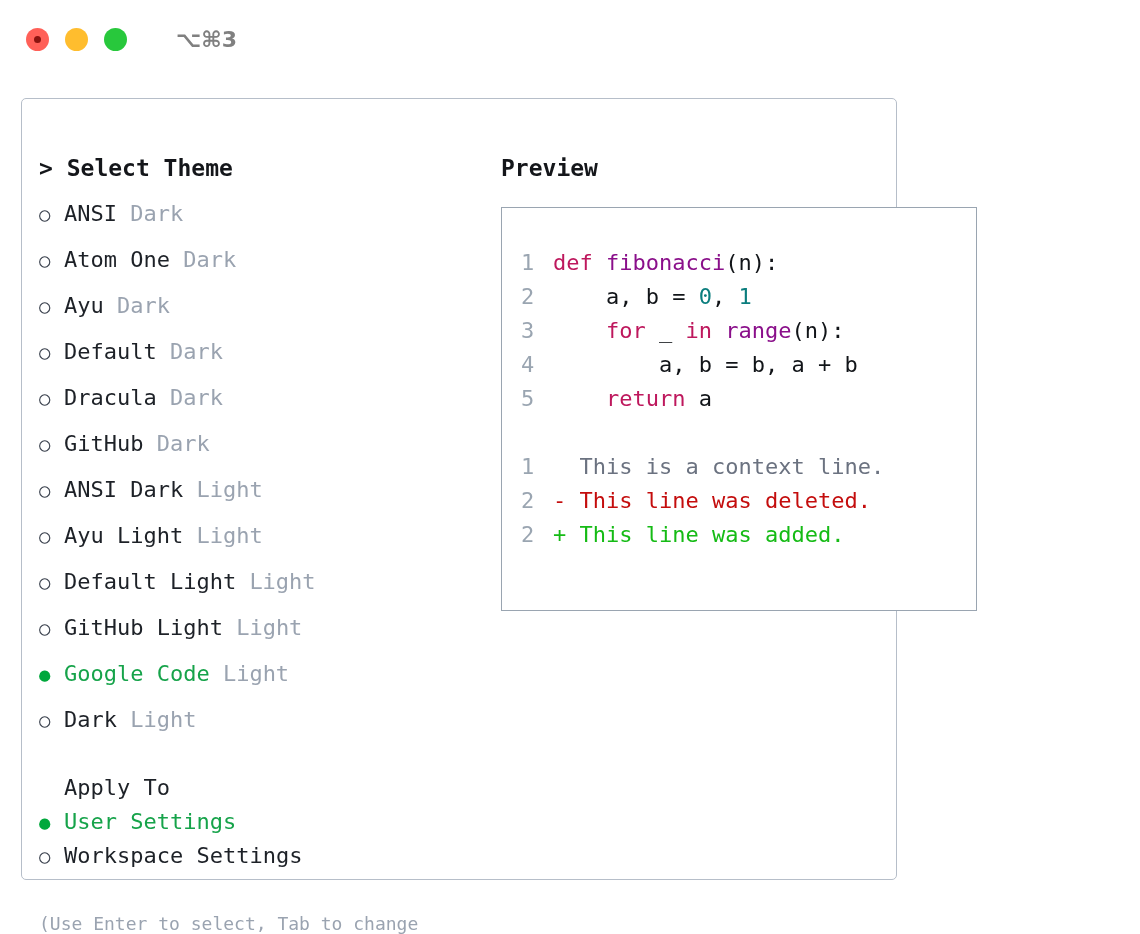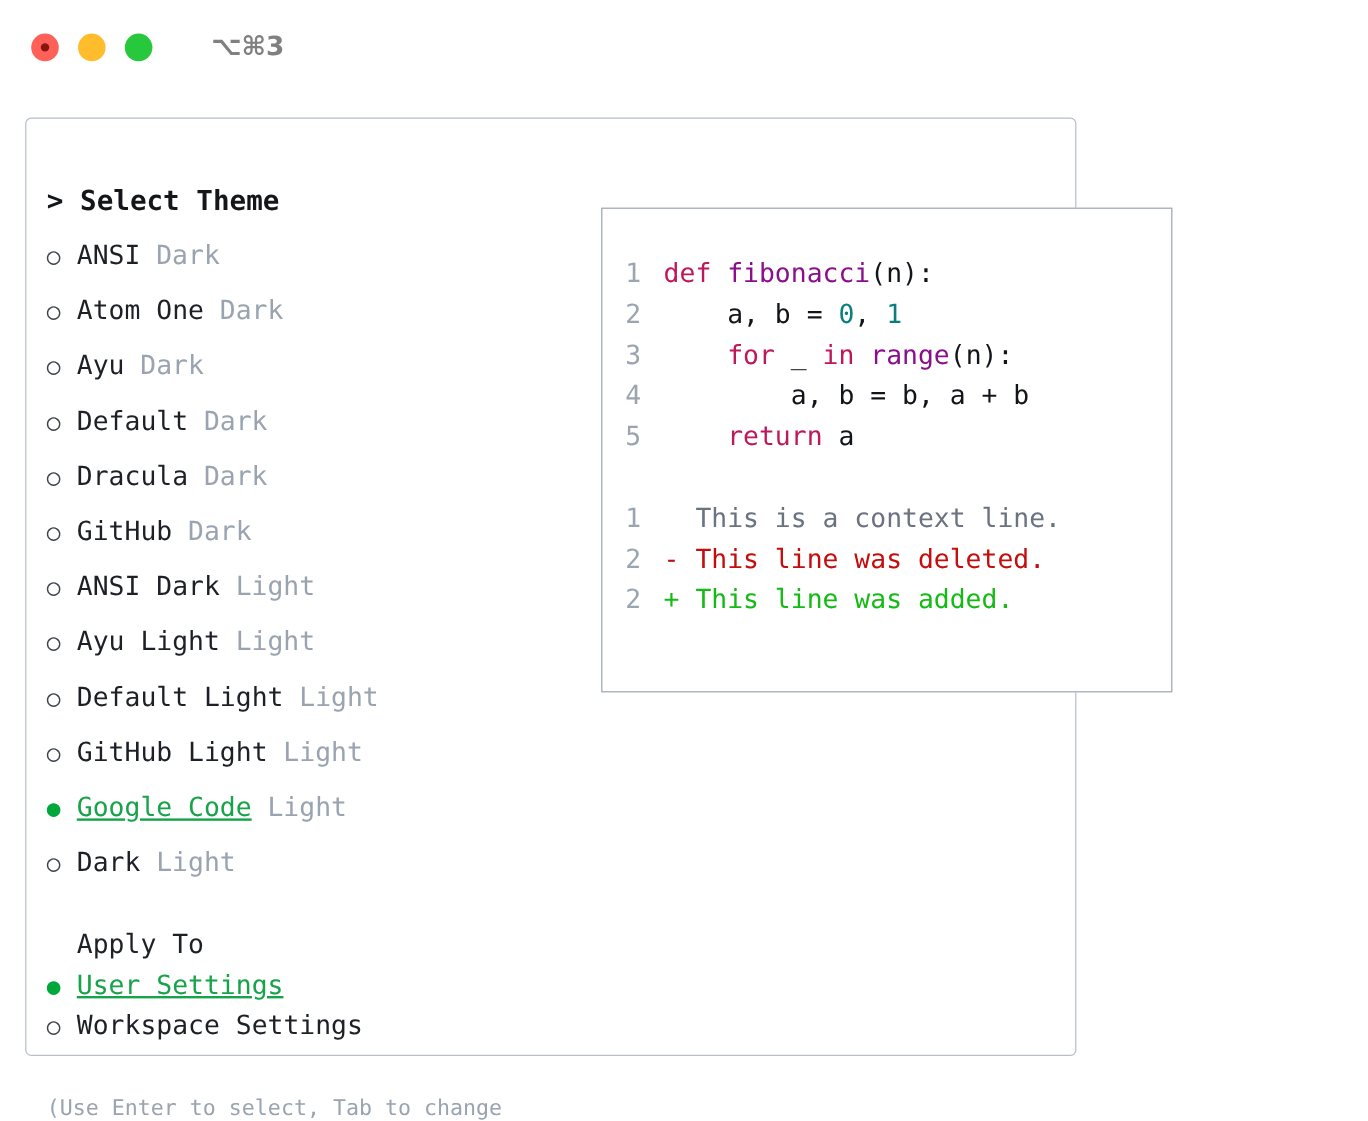--- a/index.html
+++ b/index.html
@@ -100,21 +100,21 @@
   }
   .bullet {
     width: 25px;
     flex: 0 0 25px;
     color: #3d4450;
     font-size: 19px;
     line-height: 34px;
   }
   .bullet.sel { color: #00a83c; font-size: 19px; }
   .opt-label { color: #1d2127; text-align: right; }
-  .opt-label.sel { color: #16a34a; text-decoration: underline; }
+  .opt-label.sel { color: #16a34a; }
   .opt-tag {
     color: #9aa3b0;
     margin-left: 0.6em;
     margin-top: 12px;
   }
 
   .apply-block { margin-top: 34px; }
   .apply-title {
     font-size: 22px;
     color: #1d2127;
@@ -224,20 +224,21 @@
         <div id="apply-list">
             <div class="opt-row"><span class="bullet sel">●</span><span class="opt-label sel">User Settings</span></div>
             <div class="opt-row"><span class="bullet">○</span><span class="opt-label">Workspace Settings</span></div>
           </div>
       </div>
 
       <div class="hint">(Use Enter to select, Tab to change focus)</div>
     </div>
 
     <div class="right-col">
+      <div class="preview-title">Preview</div>
 
       <div class="preview-box">
         <div class="code">
           <div id="code-block">
               <div class="code-line"><span class="ln">1</span><span class="code-text"><span class="tok-kw">def </span><span class="tok-fn">fibonacci</span><span class="tok-punc">(n):</span></span></div>
               <div class="code-line"><span class="ln">2</span><span class="code-text"><span class="tok-var">    a, b = </span><span class="tok-num">0</span><span class="tok-punc">, </span><span class="tok-num">1</span></span></div>
               <div class="code-line"><span class="ln">3</span><span class="code-text"><span class="tok-kw">    for </span><span class="tok-var">_ </span><span class="tok-kw">in </span><span class="tok-fn">range</span><span class="tok-punc">(n):</span></span></div>
               <div class="code-line"><span class="ln">4</span><span class="code-text"><span class="tok-var">        a, b = b, a + b</span></span></div>
               <div class="code-line"><span class="ln">5</span><span class="code-text"><span class="tok-kw">    return </span><span class="tok-var">a</span></span></div>
             </div>

